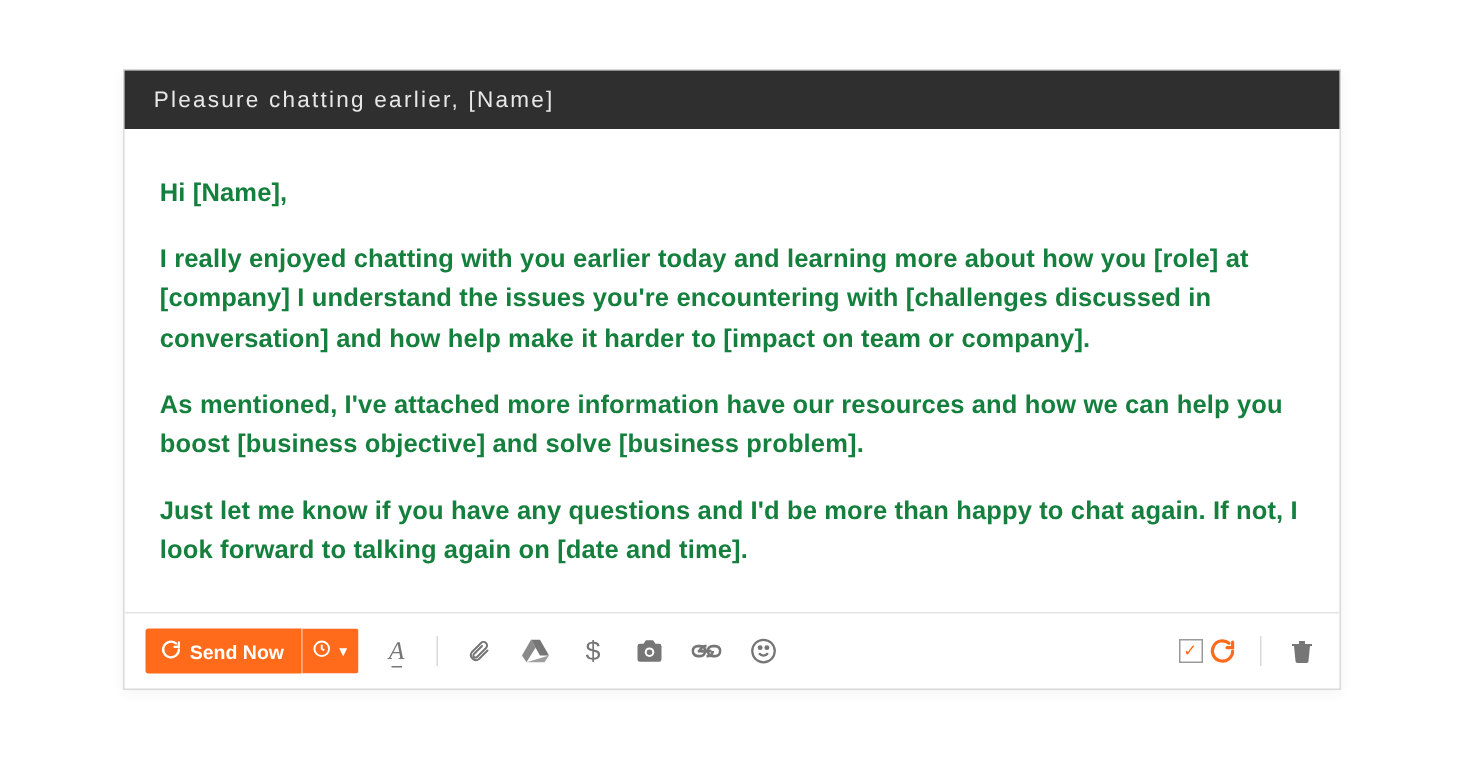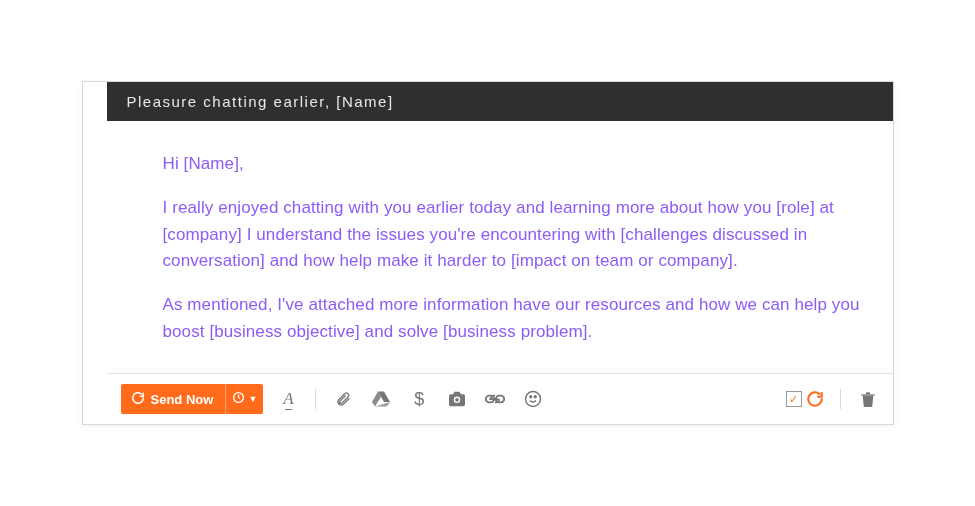--- a/index.html
+++ b/index.html
@@ -10,38 +10,36 @@
     height: 506px;
     display: flex;
     align-items: center;
     justify-content: center;
   }
   .compose-window {
     width: 812px;
     border: 1px solid #d9d9d9;
     background: #fff;
     box-shadow: 0 2px 8px rgba(0,0,0,0.05);
-    padding-left: 24px;
   }
   .subject-bar {
     background: #2f2f2f;
     color: #e8e8e8;
     padding: 11px 20px;
     font-size: 15px;
     letter-spacing: 1.5px;
     font-weight: 400;
   }
   .body-area {
     padding: 30px 24px 28px 24px;
-    color: #8b5cf6;
+    color: #15803d;
     font-size: 17px;
     line-height: 1.55;
-    font-weight: 400;
+    font-weight: 700;
     letter-spacing: .1px;
-    margin-left: 32px;
   }
   .body-area p {
     margin-bottom: 18px;
   }
   .body-area p:last-child { margin-bottom: 0; }
   .toolbar {
     border-top: 1px solid #e3e3e3;
     padding: 10px 14px;
     display: flex;
     align-items: center;
@@ -138,20 +136,21 @@
 <div class="compose-window">
 
   <div class="subject-bar">
     <span>Pleasure chatting earlier, [Name]</span>
   </div>
 
   <div class="body-area">
     <p>Hi [Name],</p>
     <p>I really enjoyed chatting with you earlier today and learning more about how you [role] at [company] I understand the issues you're encountering with [challenges discussed in conversation] and how help make it harder to [impact on team or company].</p>
     <p>As mentioned, I've attached more information have our resources and how we can help you boost [business objective] and solve [business problem].</p>
+    <p>Just let me know if you have any questions and I'd be more than happy to chat again. If not, I look forward to talking again on [date and time].</p>
   </div>
 
   <div class="toolbar">
 
     <div class="send-group">
       <button class="send-btn">
         <span>
           <svg class="spinner-svg" viewBox="0 0 24 24" fill="none" stroke="#fff" stroke-width="2.6" stroke-linecap="round">
             <path d="M21 12a9 9 0 1 1-3.2-6.9"></path>
             <path d="M21 4v5h-5"></path>

